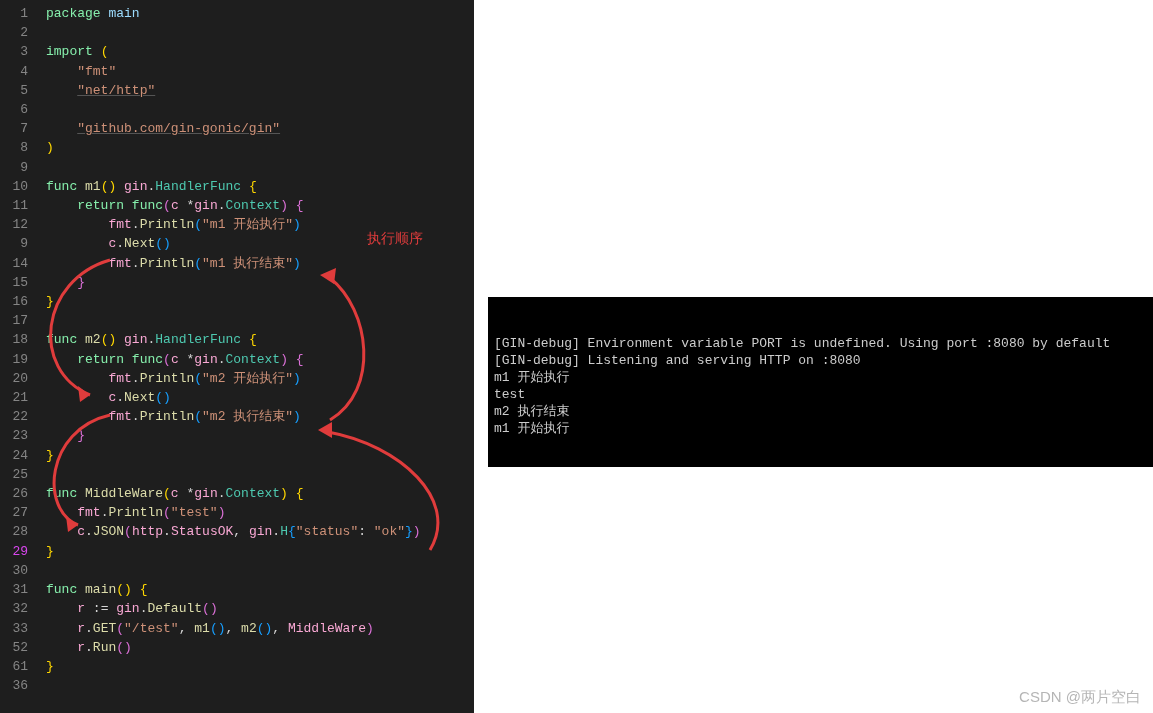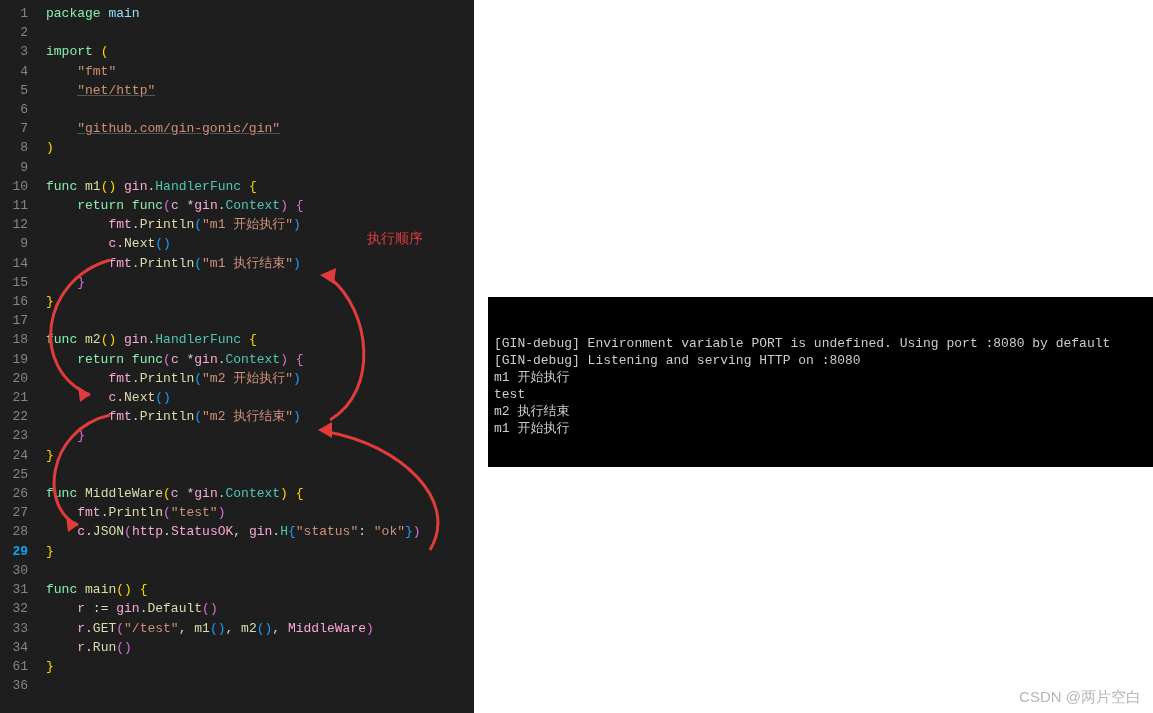--- a/index.html
+++ b/index.html
@@ -26,21 +26,21 @@
     left: 0; top: 0;
     width: 38px;
     text-align: right;
     padding-top: 4px;
     color: #858585;
     font-size: 13px;
     line-height: 19.2px;
     user-select: none;
   }
   .gutter .ln { padding-right: 10px; }
-  .gutter .ln.current { color: #0ea5e9; font-weight: bold; }
+  .gutter .ln.current { color: #d946ef; }
   .code {
     position: absolute;
     left: 46px; top: 4px;
     font-size: 13px;
     line-height: 19.2px;
     white-space: pre;
   }
   .kw  { color: #86efac; }          
   .pkg { color: #9cdcfe; }          
   .fn  { color: #dcdcaa; }          
@@ -123,21 +123,21 @@
       <div class="ln">24</div>
       <div class="ln">25</div>
       <div class="ln">26</div>
       <div class="ln">27</div>
       <div class="ln">28</div>
       <div class="ln current">29</div>
       <div class="ln">30</div>
       <div class="ln">31</div>
       <div class="ln">32</div>
       <div class="ln">33</div>
-      <div class="ln">34</div>
+      <div class="ln">52</div>
       <div class="ln">61</div>
       <div class="ln">36</div>
     </div>
   <div class="code"><div><span class="kw">package</span><span class="op"> </span><span class="pkg">main</span></div><div>&nbsp;</div><div><span class="kw">import</span><span class="op"> </span><span class="pn">(</span></div><div><span class="op">    </span><span class="str">"fmt"</span></div><div><span class="op">    </span><span class="str u">"net/http"</span></div><div>&nbsp;</div><div><span class="op">    </span><span class="str u">"github.com/gin-gonic/gin"</span></div><div><span class="pn">)</span></div><div>&nbsp;</div><div><span class="kw">func</span><span class="op"> </span><span class="fn">m1</span><span class="pn">()</span><span class="op"> </span><span class="var">gin</span><span class="op">.</span><span class="typ">HandlerFunc</span><span class="op"> </span><span class="pn">{</span></div><div><span class="op">    </span><span class="kw">return</span><span class="op"> </span><span class="kw">func</span><span class="pn2">(</span><span class="var">c</span><span class="op"> *</span><span class="var">gin</span><span class="op">.</span><span class="typ">Context</span><span class="pn2">)</span><span class="op"> </span><span class="pn2">{</span></div><div><span class="op">        </span><span class="var">fmt</span><span class="op">.</span><span class="fn">Println</span><span class="pn3">(</span><span class="str">"m1 开始执行"</span><span class="pn3">)</span></div><div><span class="op">        </span><span class="var">c</span><span class="op">.</span><span class="fn">Next</span><span class="pn3">()</span></div><div><span class="op">        </span><span class="var">fmt</span><span class="op">.</span><span class="fn">Println</span><span class="pn3">(</span><span class="str">"m1 执行结束"</span><span class="pn3">)</span></div><div><span class="op">    </span><span class="pn2">}</span></div><div><span class="pn">}</span></div><div>&nbsp;</div><div><span class="kw">func</span><span class="op"> </span><span class="fn">m2</span><span class="pn">()</span><span class="op"> </span><span class="var">gin</span><span class="op">.</span><span class="typ">HandlerFunc</span><span class="op"> </span><span class="pn">{</span></div><div><span class="op">    </span><span class="kw">return</span><span class="op"> </span><span class="kw">func</span><span class="pn2">(</span><span class="var">c</span><span class="op"> *</span><span class="var">gin</span><span class="op">.</span><span class="typ">Context</span><span class="pn2">)</span><span class="op"> </span><span class="pn2">{</span></div><div><span class="op">        </span><span class="var">fmt</span><span class="op">.</span><span class="fn">Println</span><span class="pn3">(</span><span class="str">"m2 开始执行"</span><span class="pn3">)</span></div><div><span class="op">        </span><span class="var">c</span><span class="op">.</span><span class="fn">Next</span><span class="pn3">()</span></div><div><span class="op">        </span><span class="var">fmt</span><span class="op">.</span><span class="fn">Println</span><span class="pn3">(</span><span class="str">"m2 执行结束"</span><span class="pn3">)</span></div><div><span class="op">    </span><span class="pn2">}</span></div><div><span class="pn">}</span></div><div>&nbsp;</div><div><span class="kw">func</span><span class="op"> </span><span class="fn">MiddleWare</span><span class="pn">(</span><span class="var">c</span><span class="op"> *</span><span class="var">gin</span><span class="op">.</span><span class="typ">Context</span><span class="pn">)</span><span class="op"> </span><span class="pn">{</span></div><div><span class="op">    </span><span class="var">fmt</span><span class="op">.</span><span class="fn">Println</span><span class="pn2">(</span><span class="str">"test"</span><span class="pn2">)</span></div><div><span class="op">    </span><span class="var">c</span><span class="op">.</span><span class="fn">JSON</span><span class="pn2">(</span><span class="var">http</span><span class="op">.</span><span class="var">StatusOK</span><span class="op">, </span><span class="var">gin</span><span class="op">.</span><span class="typ">H</span><span class="pn3">{</span><span class="str">"status"</span><span class="op">: </span><span class="str">"ok"</span><span class="pn3">}</span><span class="pn2">)</span></div><div><span class="pn">}</span></div><div>&nbsp;</div><div><span class="kw">func</span><span class="op"> </span><span class="fn">main</span><span class="pn">()</span><span class="op"> </span><span class="pn">{</span></div><div><span class="op">    </span><span class="var">r</span><span class="op"> := </span><span class="var">gin</span><span class="op">.</span><span class="fn">Default</span><span class="pn2">()</span></div><div><span class="op">    </span><span class="var">r</span><span class="op">.</span><span class="fn">GET</span><span class="pn2">(</span><span class="str">"/test"</span><span class="op">, </span><span class="fn">m1</span><span class="pn3">()</span><span class="op">, </span><span class="fn">m2</span><span class="pn3">()</span><span class="op">, </span><span class="var">MiddleWare</span><span class="pn2">)</span></div><div><span class="op">    </span><span class="var">r</span><span class="op">.</span><span class="fn">Run</span><span class="pn2">()</span></div><div><span class="pn">}</span></div><div>&nbsp;</div></div>
 
   <div class="annotation" style="left:367px; top:202px;margin-top:28px;">执行顺序</div>
 
   <svg class="arrows">
 
     <path d="M110,260 C40,280 30,370 90,395"></path>

